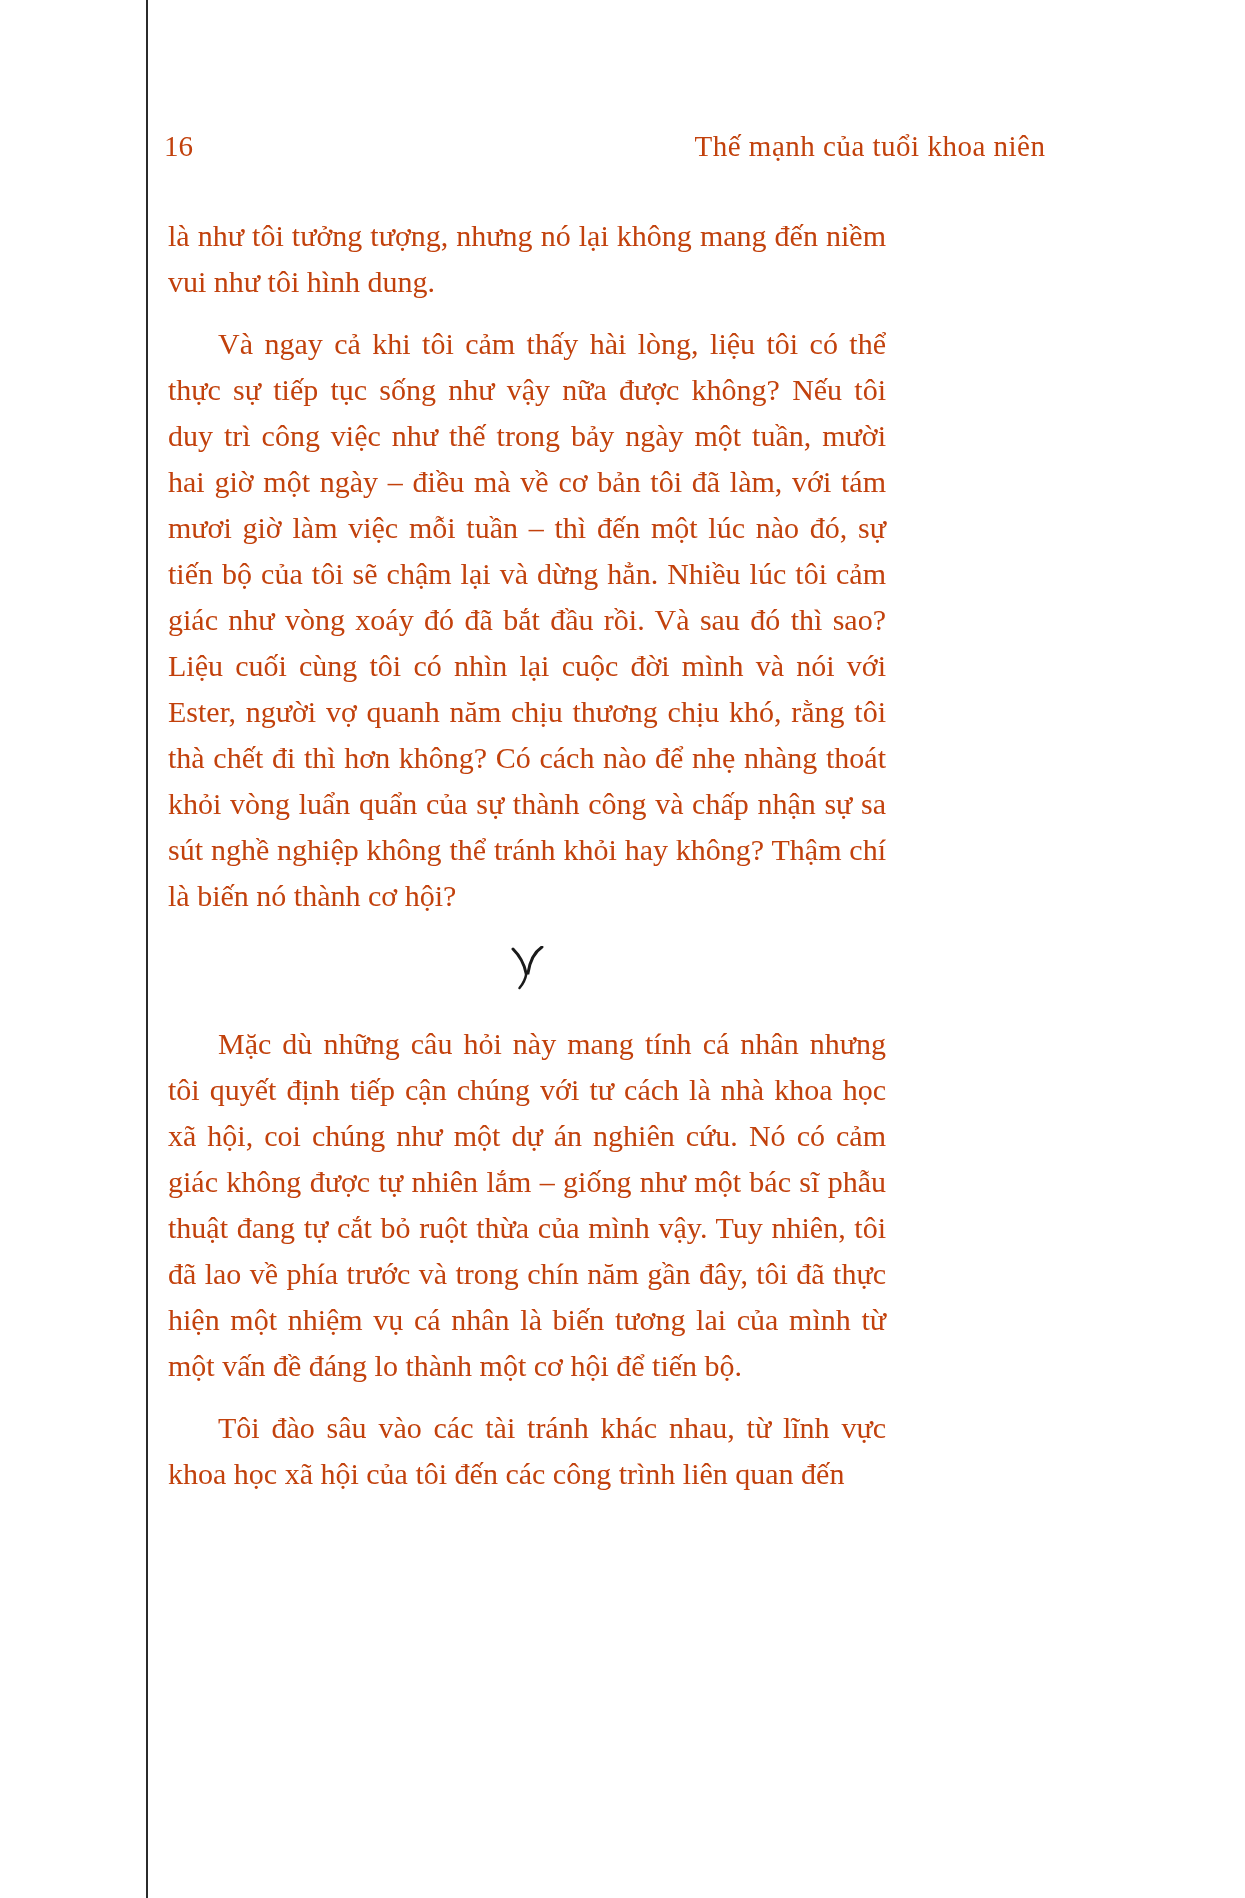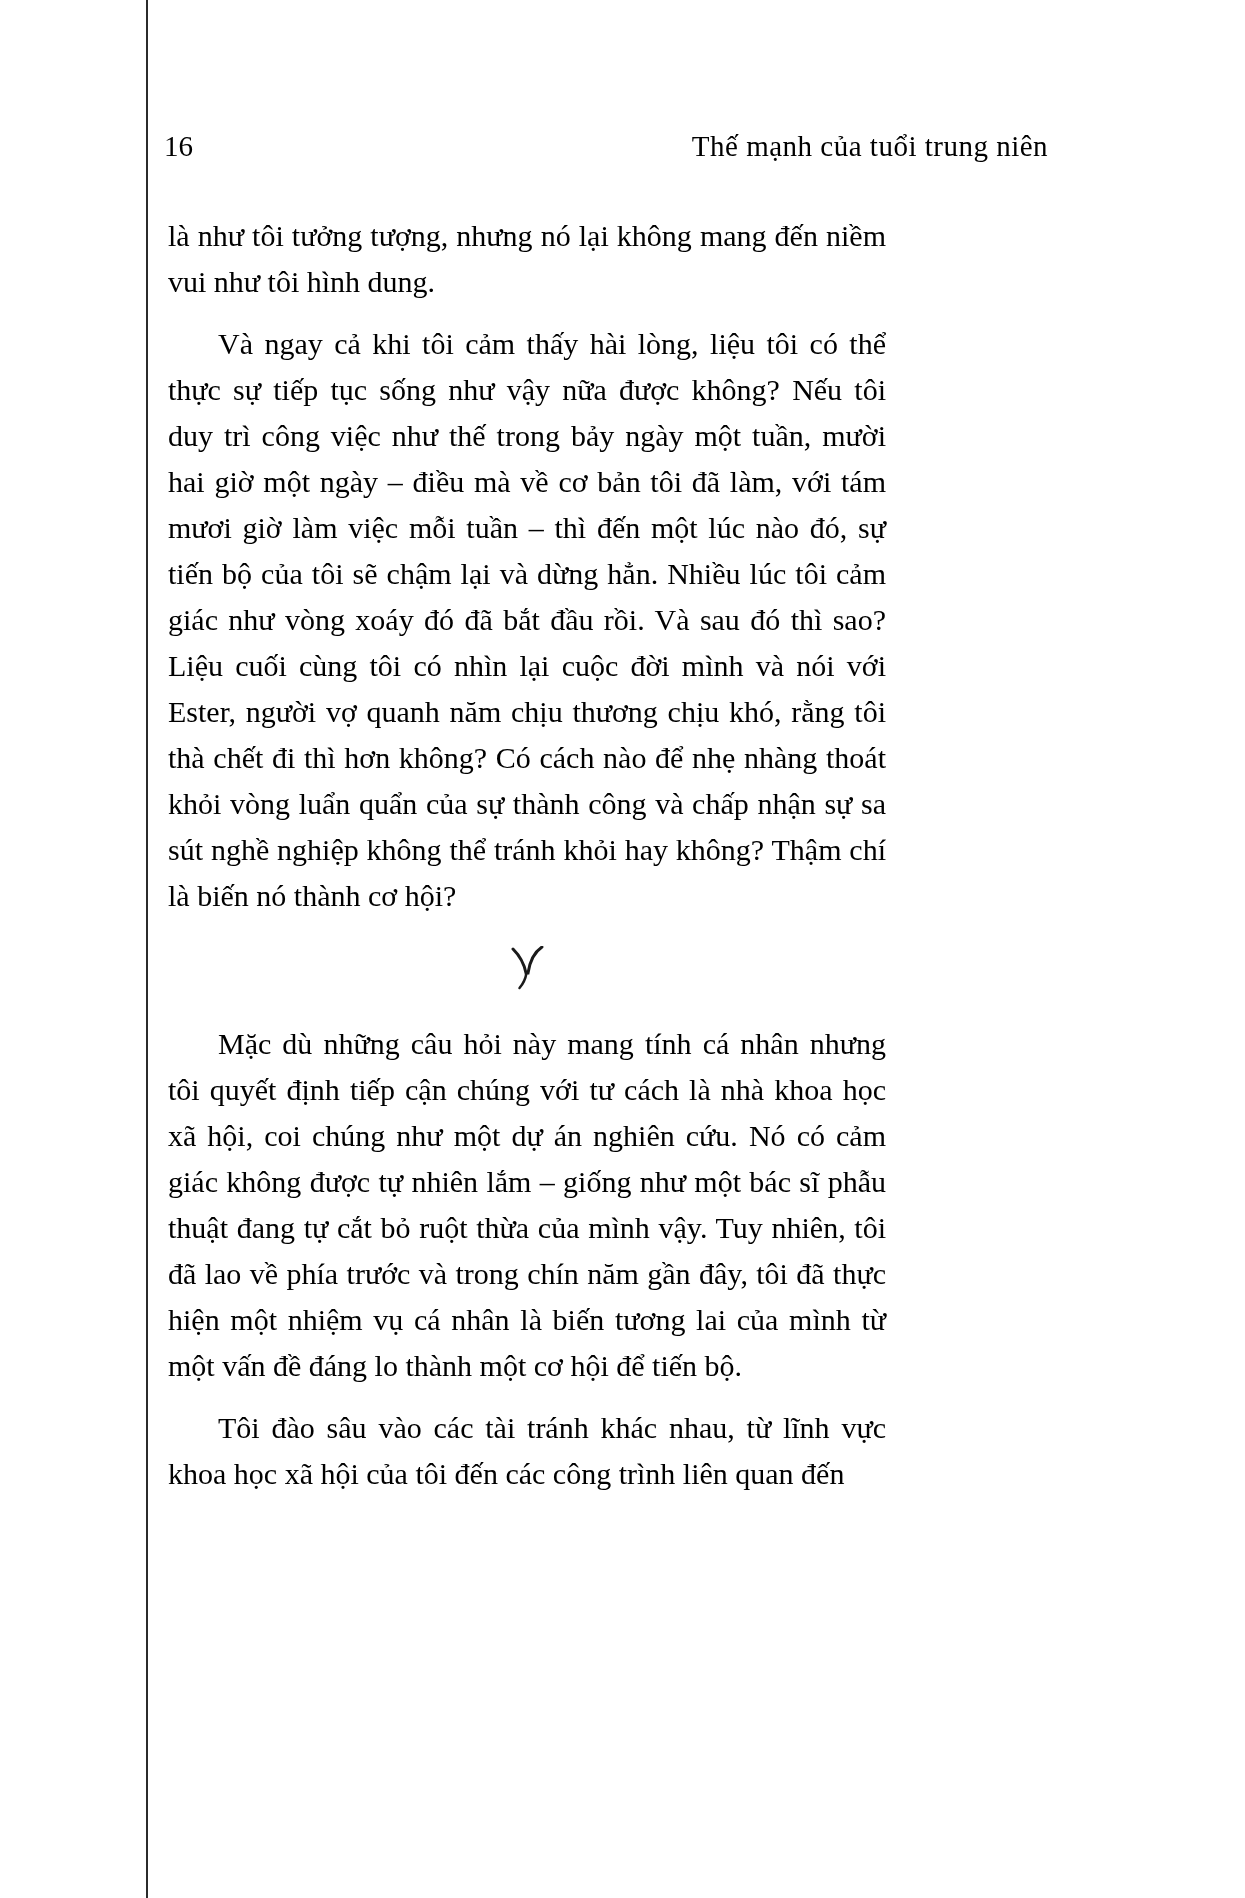--- a/index.html
+++ b/index.html
@@ -7,21 +7,21 @@
     padding: 0;
     background: #ffffff;
   }
   .page {
     position: relative;
     width: 1245px;
     height: 1898px;
     background: #ffffff;
     overflow: hidden;
     font-family: "Liberation Serif", "DejaVu Serif", serif;
-    color: #000000;
+    color: #c2410c;
   }
   .margin-rule {
     position: absolute;
     left: 146px;
     top: 0;
     bottom: 0;
     width: 2px;
     background: #2b2b2b;
   }
   .page-header {
@@ -75,21 +75,21 @@
 </style>
 </head>
 <body>
 
 <div class="page">
 
   <div class="margin-rule"></div>
 
   <header class="page-header">
     <span class="page-number">16</span>
-    <span class="running-title">Thế mạnh của tuổi trung niên</span>
+    <span class="running-title">Thế mạnh của tuổi khoa niên</span>
   </header>
 
   <main class="text-block">
 
     <p class="para">là như tôi tưởng tượng, nhưng nó lại không mang đến niềm vui như tôi hình dung.</p>
 
     <p class="para indent">Và ngay cả khi tôi cảm thấy hài lòng, liệu tôi có thể thực sự tiếp tục sống như vậy nữa được không? Nếu tôi duy trì công việc như thế trong bảy ngày một tuần, mười hai giờ một ngày – điều mà về cơ bản tôi đã làm, với tám mươi giờ làm việc mỗi tuần – thì đến một lúc nào đó, sự tiến bộ của tôi sẽ chậm lại và dừng hẳn. Nhiều lúc tôi cảm giác như vòng xoáy đó đã bắt đầu rồi. Và sau đó thì sao? Liệu cuối cùng tôi có nhìn lại cuộc đời mình và nói với Ester, người vợ quanh năm chịu thương chịu khó, rằng tôi thà chết đi thì hơn không? Có cách nào để nhẹ nhàng thoát khỏi vòng luẩn quẩn của sự thành công và chấp nhận sự sa sút nghề nghiệp không thể tránh khỏi hay không? Thậm chí là biến nó thành cơ hội?</p>
 
     <div class="ornament">
       <span>

